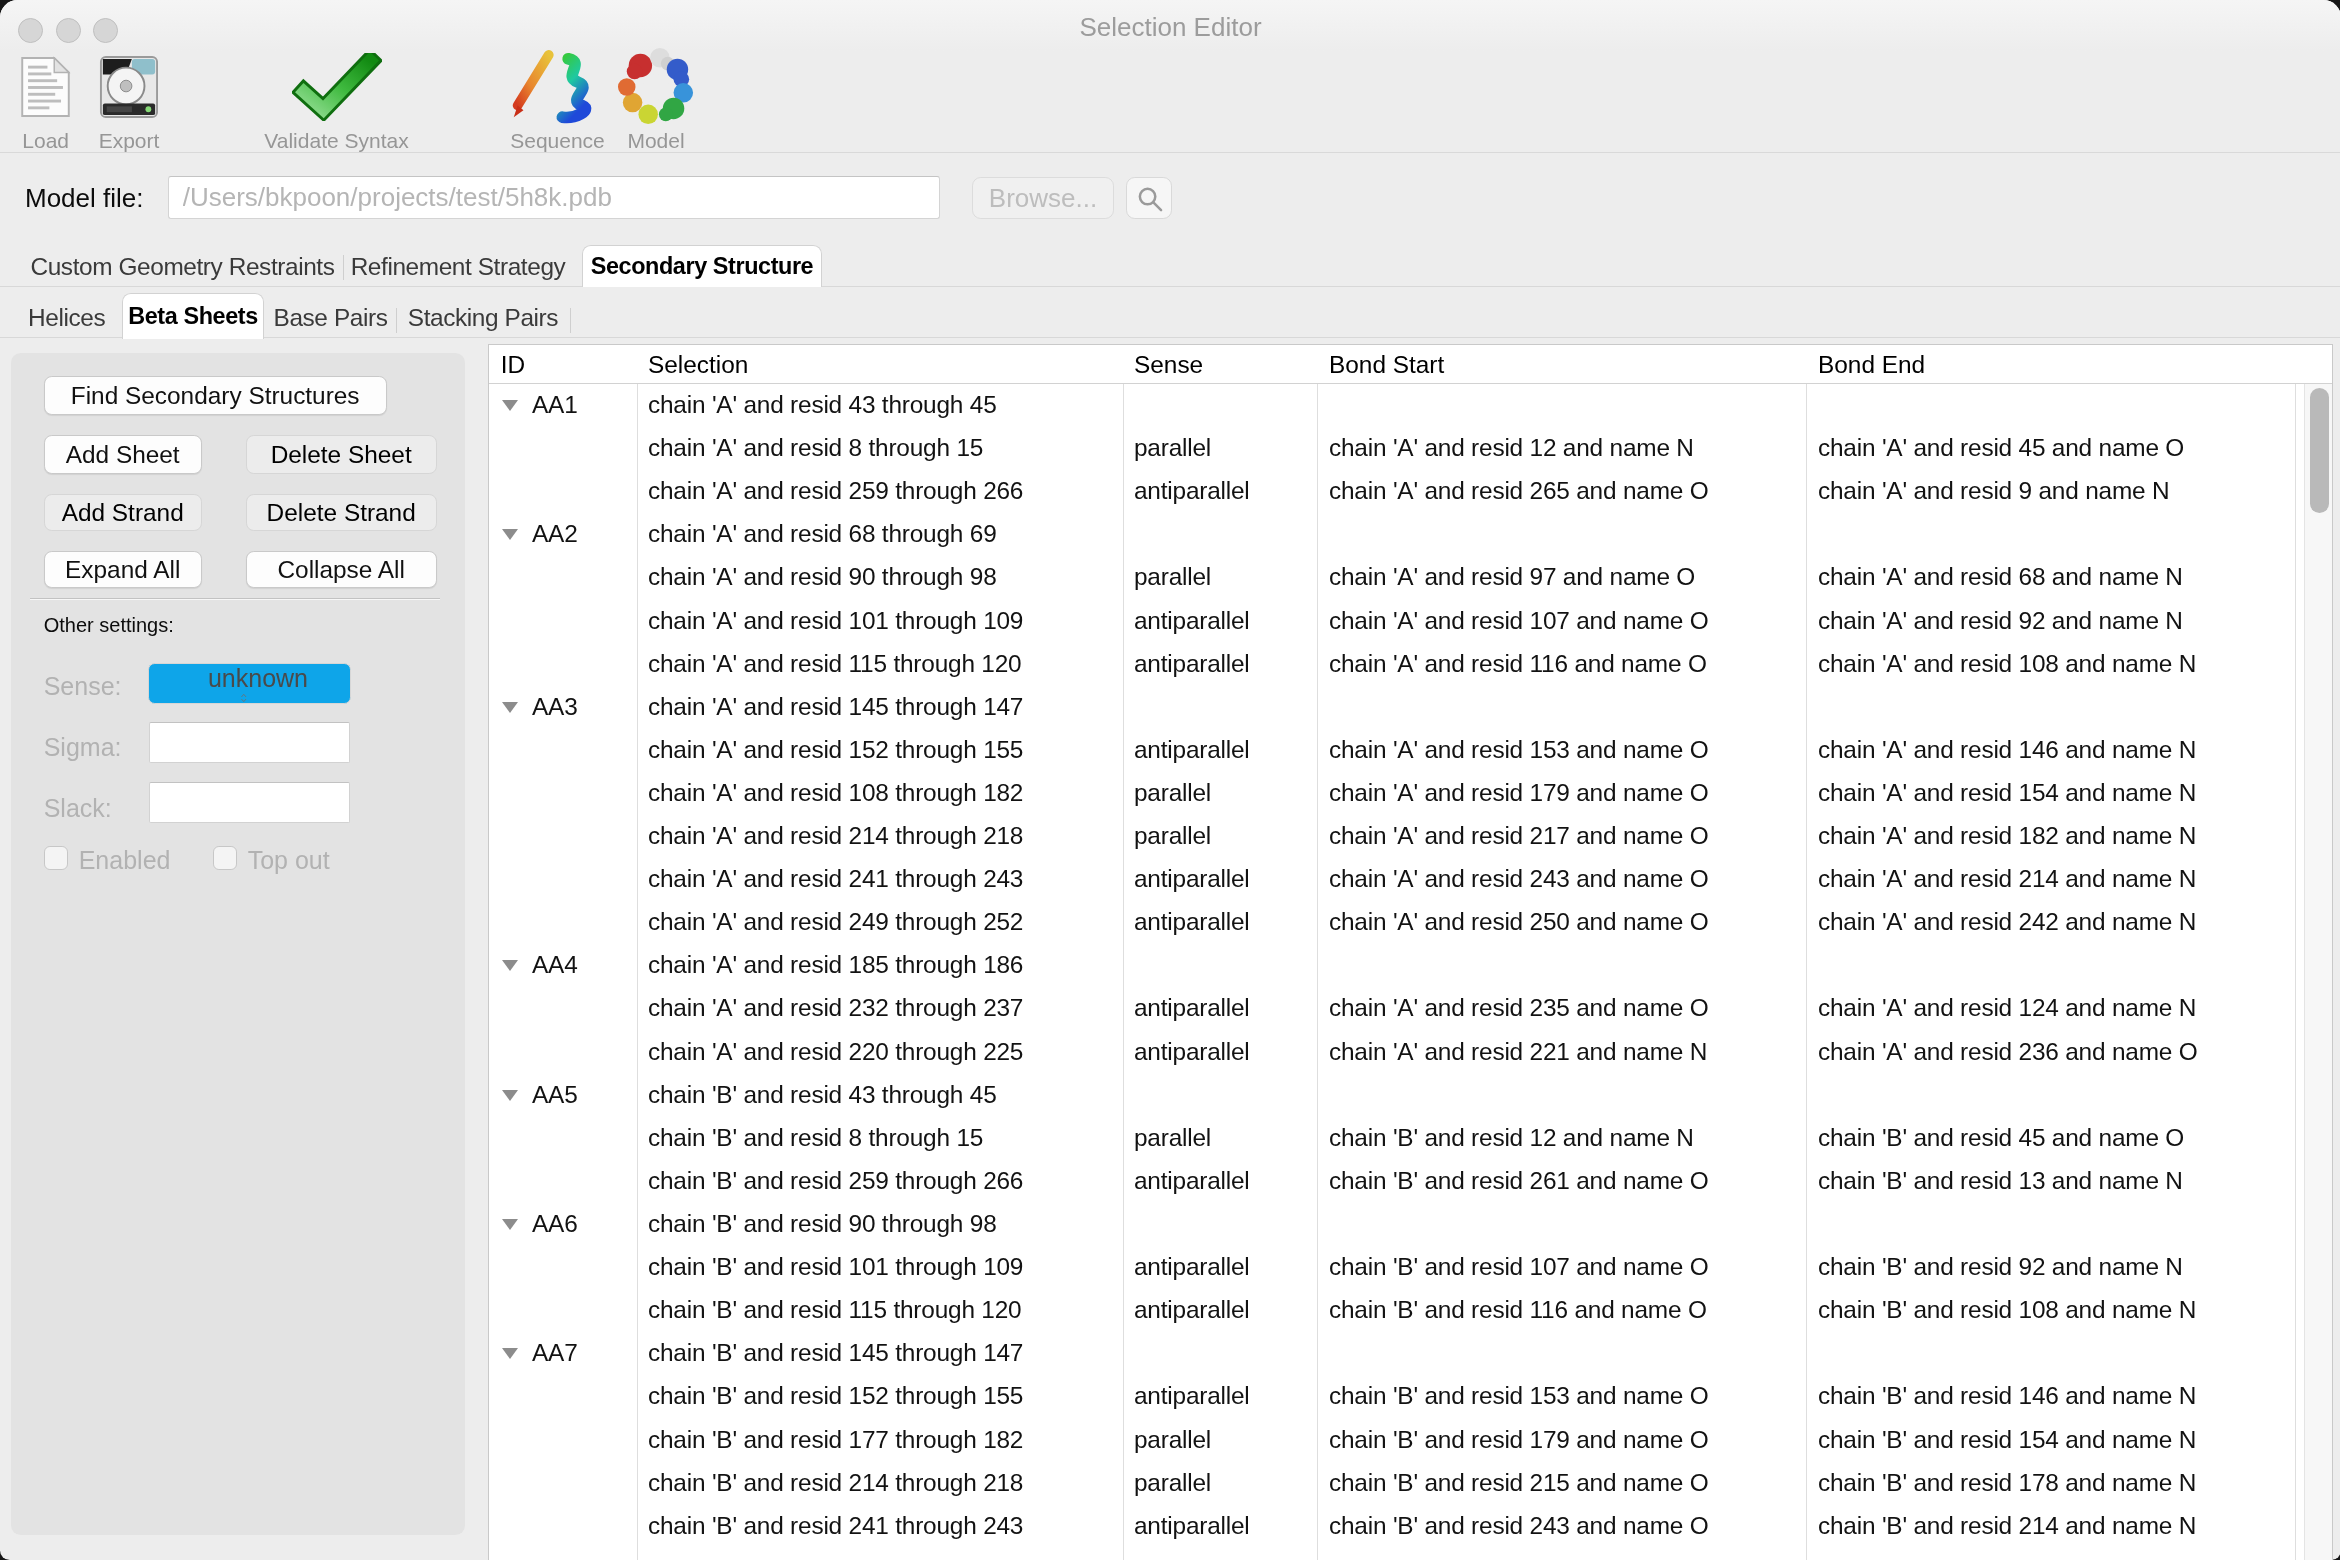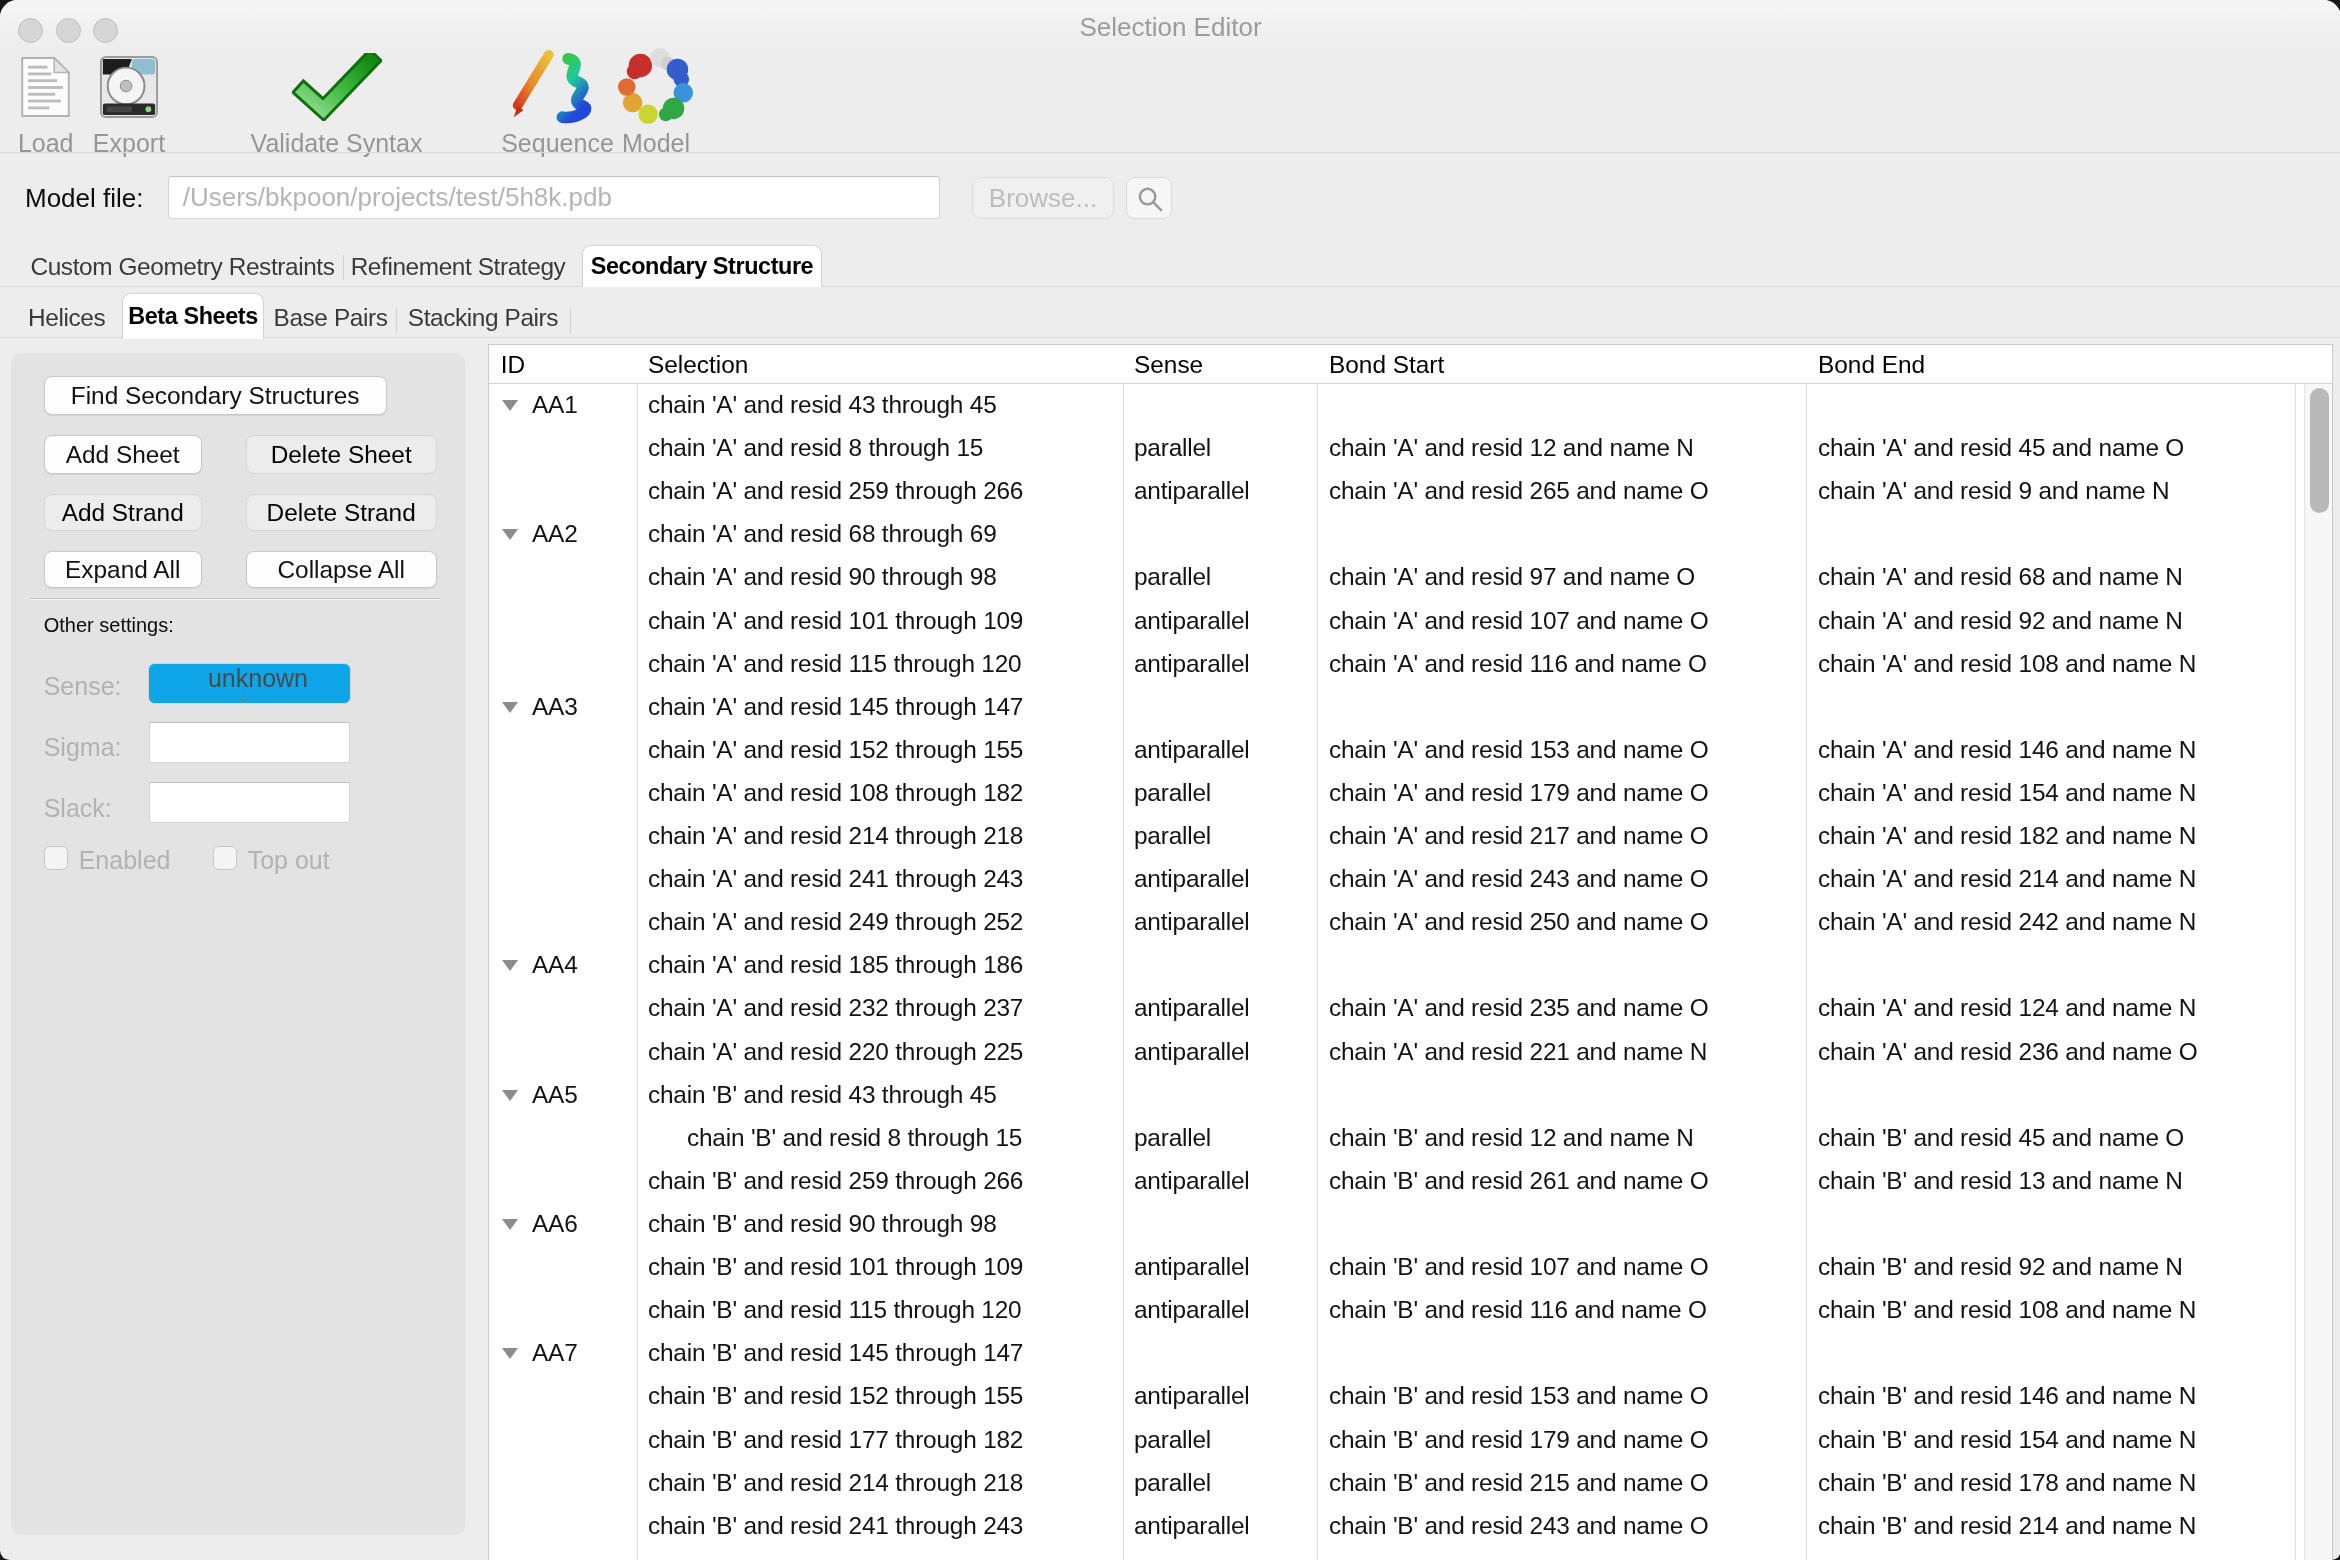--- a/index.html
+++ b/index.html
@@ -8,21 +8,21 @@
 
   
   .titlebar{position:absolute;left:0;top:0;width:100%;height:51px;background:linear-gradient(#f5f5f5,#ededed);}
   .win-title{position:absolute;left:0;right:0;top:11.7px;text-align:center;font-size:26px;color:#9c9c9c;}
   .traffic{position:absolute;top:17.6px;width:25px;height:25px;border-radius:50%;background:#d6d6d6;border:1px solid #bfbfbf;box-sizing:border-box;}
   .tl-close{left:17.6px;} .tl-min{left:56px;} .tl-zoom{left:93px;}
   .toolbar{position:absolute;left:0;top:49px;width:100%;height:104px;}
   .toolbar-sep{position:absolute;left:0;top:152px;width:100%;height:1px;background:#d9d9d9;}
   .tool-item{position:absolute;top:0;height:101px;text-align:center;}
   .tool-icon{position:absolute;left:0;right:0;top:2px;height:72px;display:flex;align-items:center;justify-content:center;}
-  .tool-label{position:absolute;left:50%;transform:translateX(-50%);top:80px;font-size:25px;color:#969696;white-space:nowrap;}
+  .tool-label{position:absolute;left:50%;transform:translateX(-50%);top:80px;font-size:21px;color:#969696;white-space:nowrap;}
 
   
   .mf-label{position:absolute;left:25px;top:183px;font-size:26px;color:#0c0c0c;}
   .mf-input{position:absolute;left:168px;top:176px;width:772px;height:43px;box-sizing:border-box;border:1px solid #d4d4d4;border-top-color:#c4c4c4;background:#fff;border-radius:2.9px;font-size:26px;color:#b5b5b5;padding:0 13.7px;font-family:inherit;outline:none;}
   .mf-browse{position:absolute;left:972px;top:177px;width:142px;height:42px;background:#f0f0f0;border:1px solid #dcdcdc;border-radius:8.8px;font-size:26px;color:#bdbdbd;display:flex;align-items:center;justify-content:center;box-sizing:border-box;}
   .mf-search{position:absolute;left:1126px;top:177px;width:46px;height:42px;background:#f6f6f6;border:1px solid #d9d9d9;border-radius:8.8px;display:flex;align-items:center;justify-content:center;box-sizing:border-box;}
 
   
   .tabline1{position:absolute;left:0;top:286px;width:100%;height:1px;background:#d8d8d8;}
   .tabline2{position:absolute;left:0;top:337px;width:100%;height:1px;background:#d8d8d8;}
@@ -374,21 +374,21 @@
     <div class="tri"></div>
     <div class="tcell c-id" style="left:43px;">AA5</div>
     <div class="tcell c-sel" style="left:159px;">chain 'B' and resid 43 through 45</div>
     <div class="tcell c-sense" style="left:645px;"></div>
     <div class="tcell c-bs" style="left:840px;"></div>
     <div class="tcell c-be" style="left:1329px;"></div>
   </div>
         <div class="trow" style="top: 733px;">
 
     <div class="tcell c-id" style="left:43px;"></div>
-    <div class="tcell c-sel" style="left:159px;margin-left:39px;">chain 'B' and resid 8 through 15</div>
+    <div class="tcell c-sel" style="left:159px;">chain 'B' and resid 8 through 15</div>
     <div class="tcell c-sense" style="left:645px;">parallel</div>
     <div class="tcell c-bs" style="left:840px;">chain 'B' and resid 12 and name N</div>
     <div class="tcell c-be" style="left:1329px;">chain 'B' and resid 45 and name O</div>
   </div>
         <div class="trow" style="top: 776px;">
 
     <div class="tcell c-id" style="left:43px;"></div>
     <div class="tcell c-sel" style="left:159px;">chain 'B' and resid 259 through 266</div>
     <div class="tcell c-sense" style="left:645px;">antiparallel</div>
     <div class="tcell c-bs" style="left:840px;">chain 'B' and resid 261 and name O</div>

